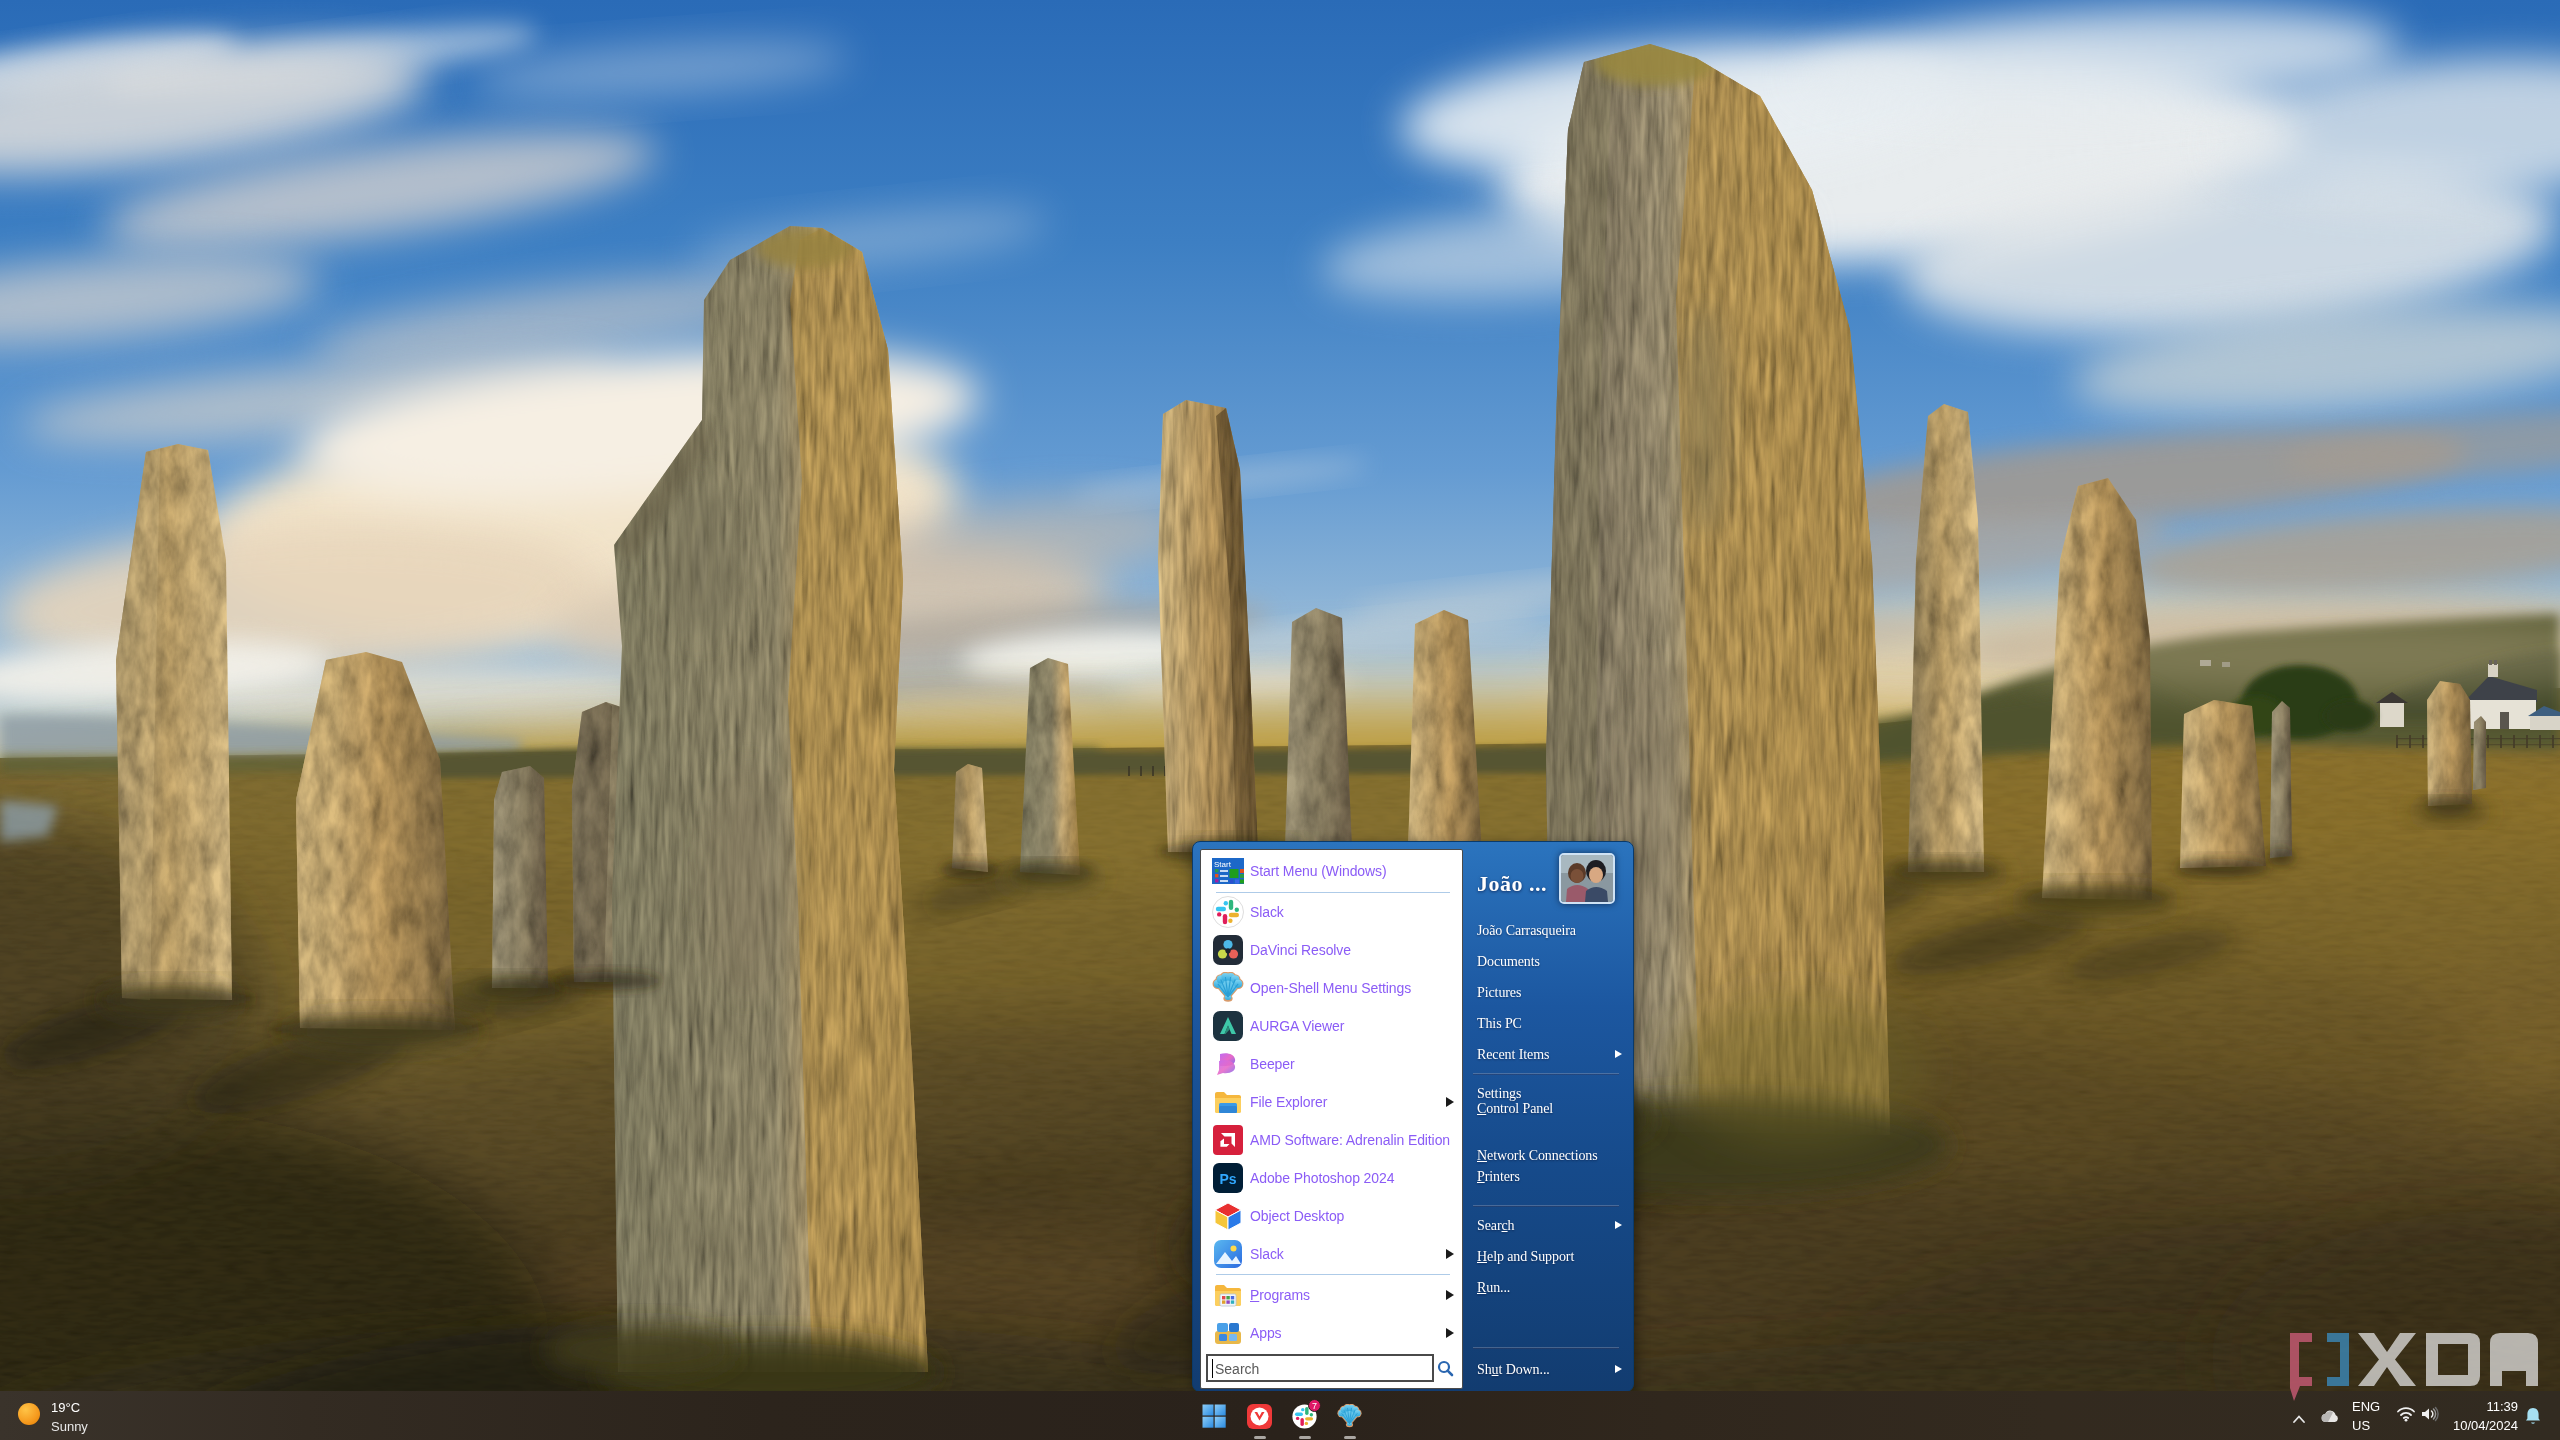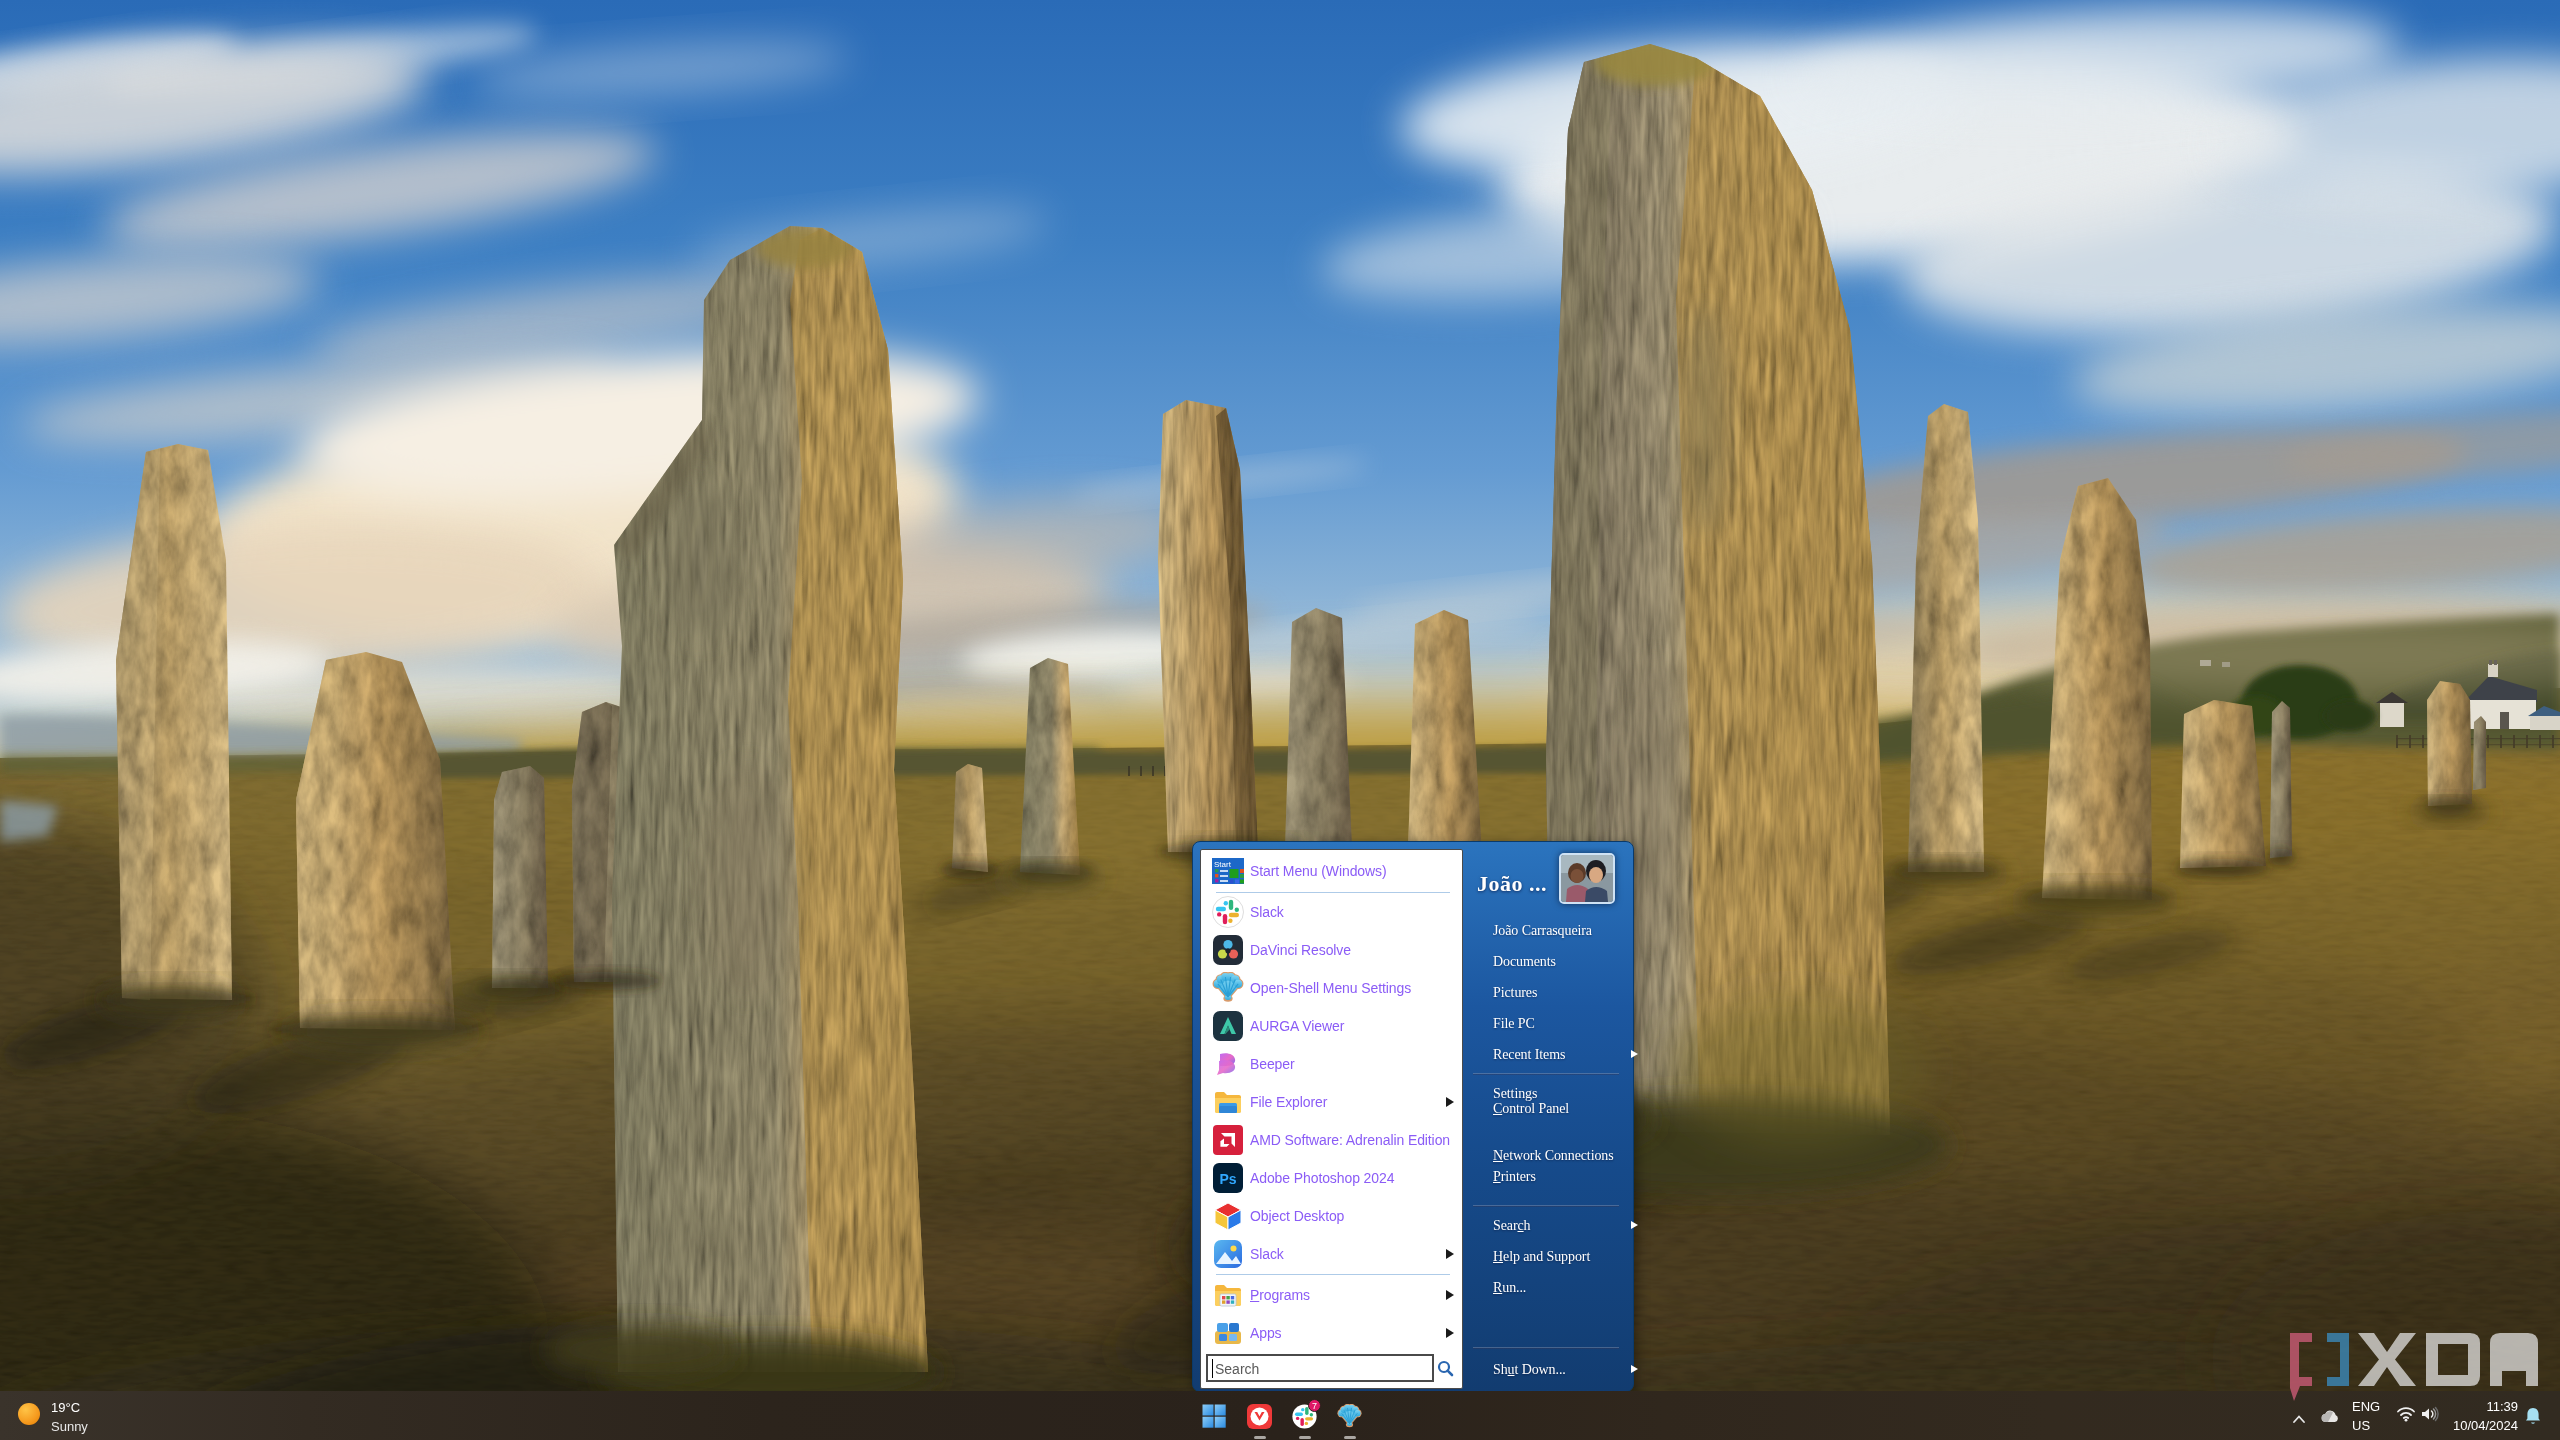--- a/index.html
+++ b/index.html
@@ -5,21 +5,21 @@
 #bg{position:absolute;left:0;top:0;}
 
 #menu{position:absolute;left:1192px;top:841px;width:442px;height:551px;background:linear-gradient(180deg,#2b74be 0%,#1c57a0 30%,#164a8a 60%,#123c70 100%);border:1px solid #0a3a6a;border-radius:8px;box-shadow:2px 4px 14px rgba(0,0,0,.45);box-sizing:border-box;}
 #leftpanel{position:absolute;left:7px;top:7px;width:263px;height:540px;background:#fff;border:1px solid #4a4a4a;box-sizing:border-box;border-radius:2px;}
 .mi{position:absolute;left:11px;height:38px;width:248px;}
 .mi .ic{position:absolute;left:0;top:3px;width:32px;height:32px;}
 .mi .tx{position:absolute;left:38px;top:0;height:38px;line-height:38px;font-size:14px;color:#8b5cf6;white-space:nowrap;letter-spacing:-0.1px;}
 .arr{position:absolute;right:6px;top:14px;width:0;height:0;border-left:8px solid #1a1a1a;border-top:5px solid transparent;border-bottom:5px solid transparent;}
 .sep{position:absolute;left:15px;width:234px;height:1px;background:#aecbe8;}
 #rightpanel{position:absolute;left:270px;top:7px;width:164px;height:540px;font-family:Liberation Serif, serif;}
-.ri{position:absolute;left:14px;height:31px;line-height:31px;font-size:14px;color:#fff;white-space:nowrap;letter-spacing:-0.1px;text-shadow:0 1px 2px rgba(0,0,30,.45);margin-left:16px;}
+.ri{position:absolute;left:14px;height:31px;line-height:31px;font-size:14px;color:#fff;white-space:nowrap;letter-spacing:-0.1px;text-shadow:0 1px 2px rgba(0,0,30,.45);}
 .rsep{position:absolute;left:10px;width:146px;height:2px;background:linear-gradient(180deg,rgba(255,255,255,.3),rgba(0,0,40,.4));}
 .rarr{position:absolute;width:0;height:0;border-left:7px solid #fff;border-top:4.5px solid transparent;border-bottom:4.5px solid transparent;right:4px;top:11px;}
 #uname{position:absolute;left:14px;top:22px;font-size:22px;font-weight:bold;color:#fff;letter-spacing:0.5px;text-shadow:0 1px 3px rgba(0,0,40,.6);}
 #upic{position:absolute;right:12px;top:4px;width:56px;height:51px;border-radius:5px;border:2px solid #cfe2f4;box-shadow:0 0 7px rgba(0,0,20,.55);overflow:hidden;box-sizing:border-box;}
 #sbox{position:absolute;left:5px;top:504px;width:228px;height:28px;border:2px solid #4a4a4a;background:#fff;box-sizing:border-box;}
 #sbox span{position:absolute;left:7px;top:5px;font-size:14px;color:#5a5a5a;}
 #scaret{position:absolute;left:4px;top:3px;width:1px;height:19px;background:#000;}
 
 #taskbar{position:absolute;left:0;top:1391px;width:2560px;height:49px;background:linear-gradient(90deg,#3a332b 0%,#332b22 12%,#2c241c 30%,#2a221b 50%,#30271d 65%,#332a1f 80%,#322b21 100%);}
 #sun{position:absolute;left:0;top:2px;width:22px;height:22px;border-radius:50%;background:radial-gradient(circle at 35% 30%,#ffc447,#f59a1e 60%,#e27c00);}
@@ -563,21 +563,21 @@
 <ellipse cx="16" cy="18" rx="9" ry="10" fill="#5a3a28"></ellipse>
 <ellipse cx="16" cy="21" rx="6.5" ry="7" fill="#7a5038"></ellipse>
 <path d="M5,47 L6,34 Q16,26 27,34 L28,47 Z" fill="#9a5a6a"></path>
 <ellipse cx="35" cy="16" rx="10" ry="11" fill="#1d1d22"></ellipse>
 <ellipse cx="35" cy="20" rx="7" ry="8" fill="#d8a882"></ellipse>
 <path d="M24,47 L25,36 Q35,28 46,36 L47,47 Z" fill="#3a4a66"></path>
 </svg></div>
         <div class="ri" style="top:66px;width:149px">João Carrasqueira</div>
         <div class="ri" style="top:97px;width:149px">Documents</div>
         <div class="ri" style="top:128px;width:149px">Pictures</div>
-        <div class="ri" style="top:159px;width:149px">File PC</div>
+        <div class="ri" style="top:159px;width:149px">This PC</div>
         <div class="ri" style="top:190px;width:149px">Recent Items<div class="rarr"></div></div>
         <div class="ri" style="top:229px;width:149px">Settings</div>
         <div class="ri" style="top:244px;width:149px"><u>C</u>ontrol Panel</div>
         <div class="ri" style="top:291px;width:149px"><u>N</u>etwork Connections</div>
         <div class="ri" style="top:312px;width:149px"><u>P</u>rinters</div>
         <div class="ri" style="top:361px;width:149px">Sear<u>c</u>h<div class="rarr"></div></div>
         <div class="ri" style="top:392px;width:149px"><u>H</u>elp and Support</div>
         <div class="ri" style="top:423px;width:149px"><u>R</u>un...</div>
         <div class="ri" style="top:505px;width:149px">Sh<u>u</u>t Down...<div class="rarr"></div></div>
         <div class="rsep" style="top:224px"></div>

